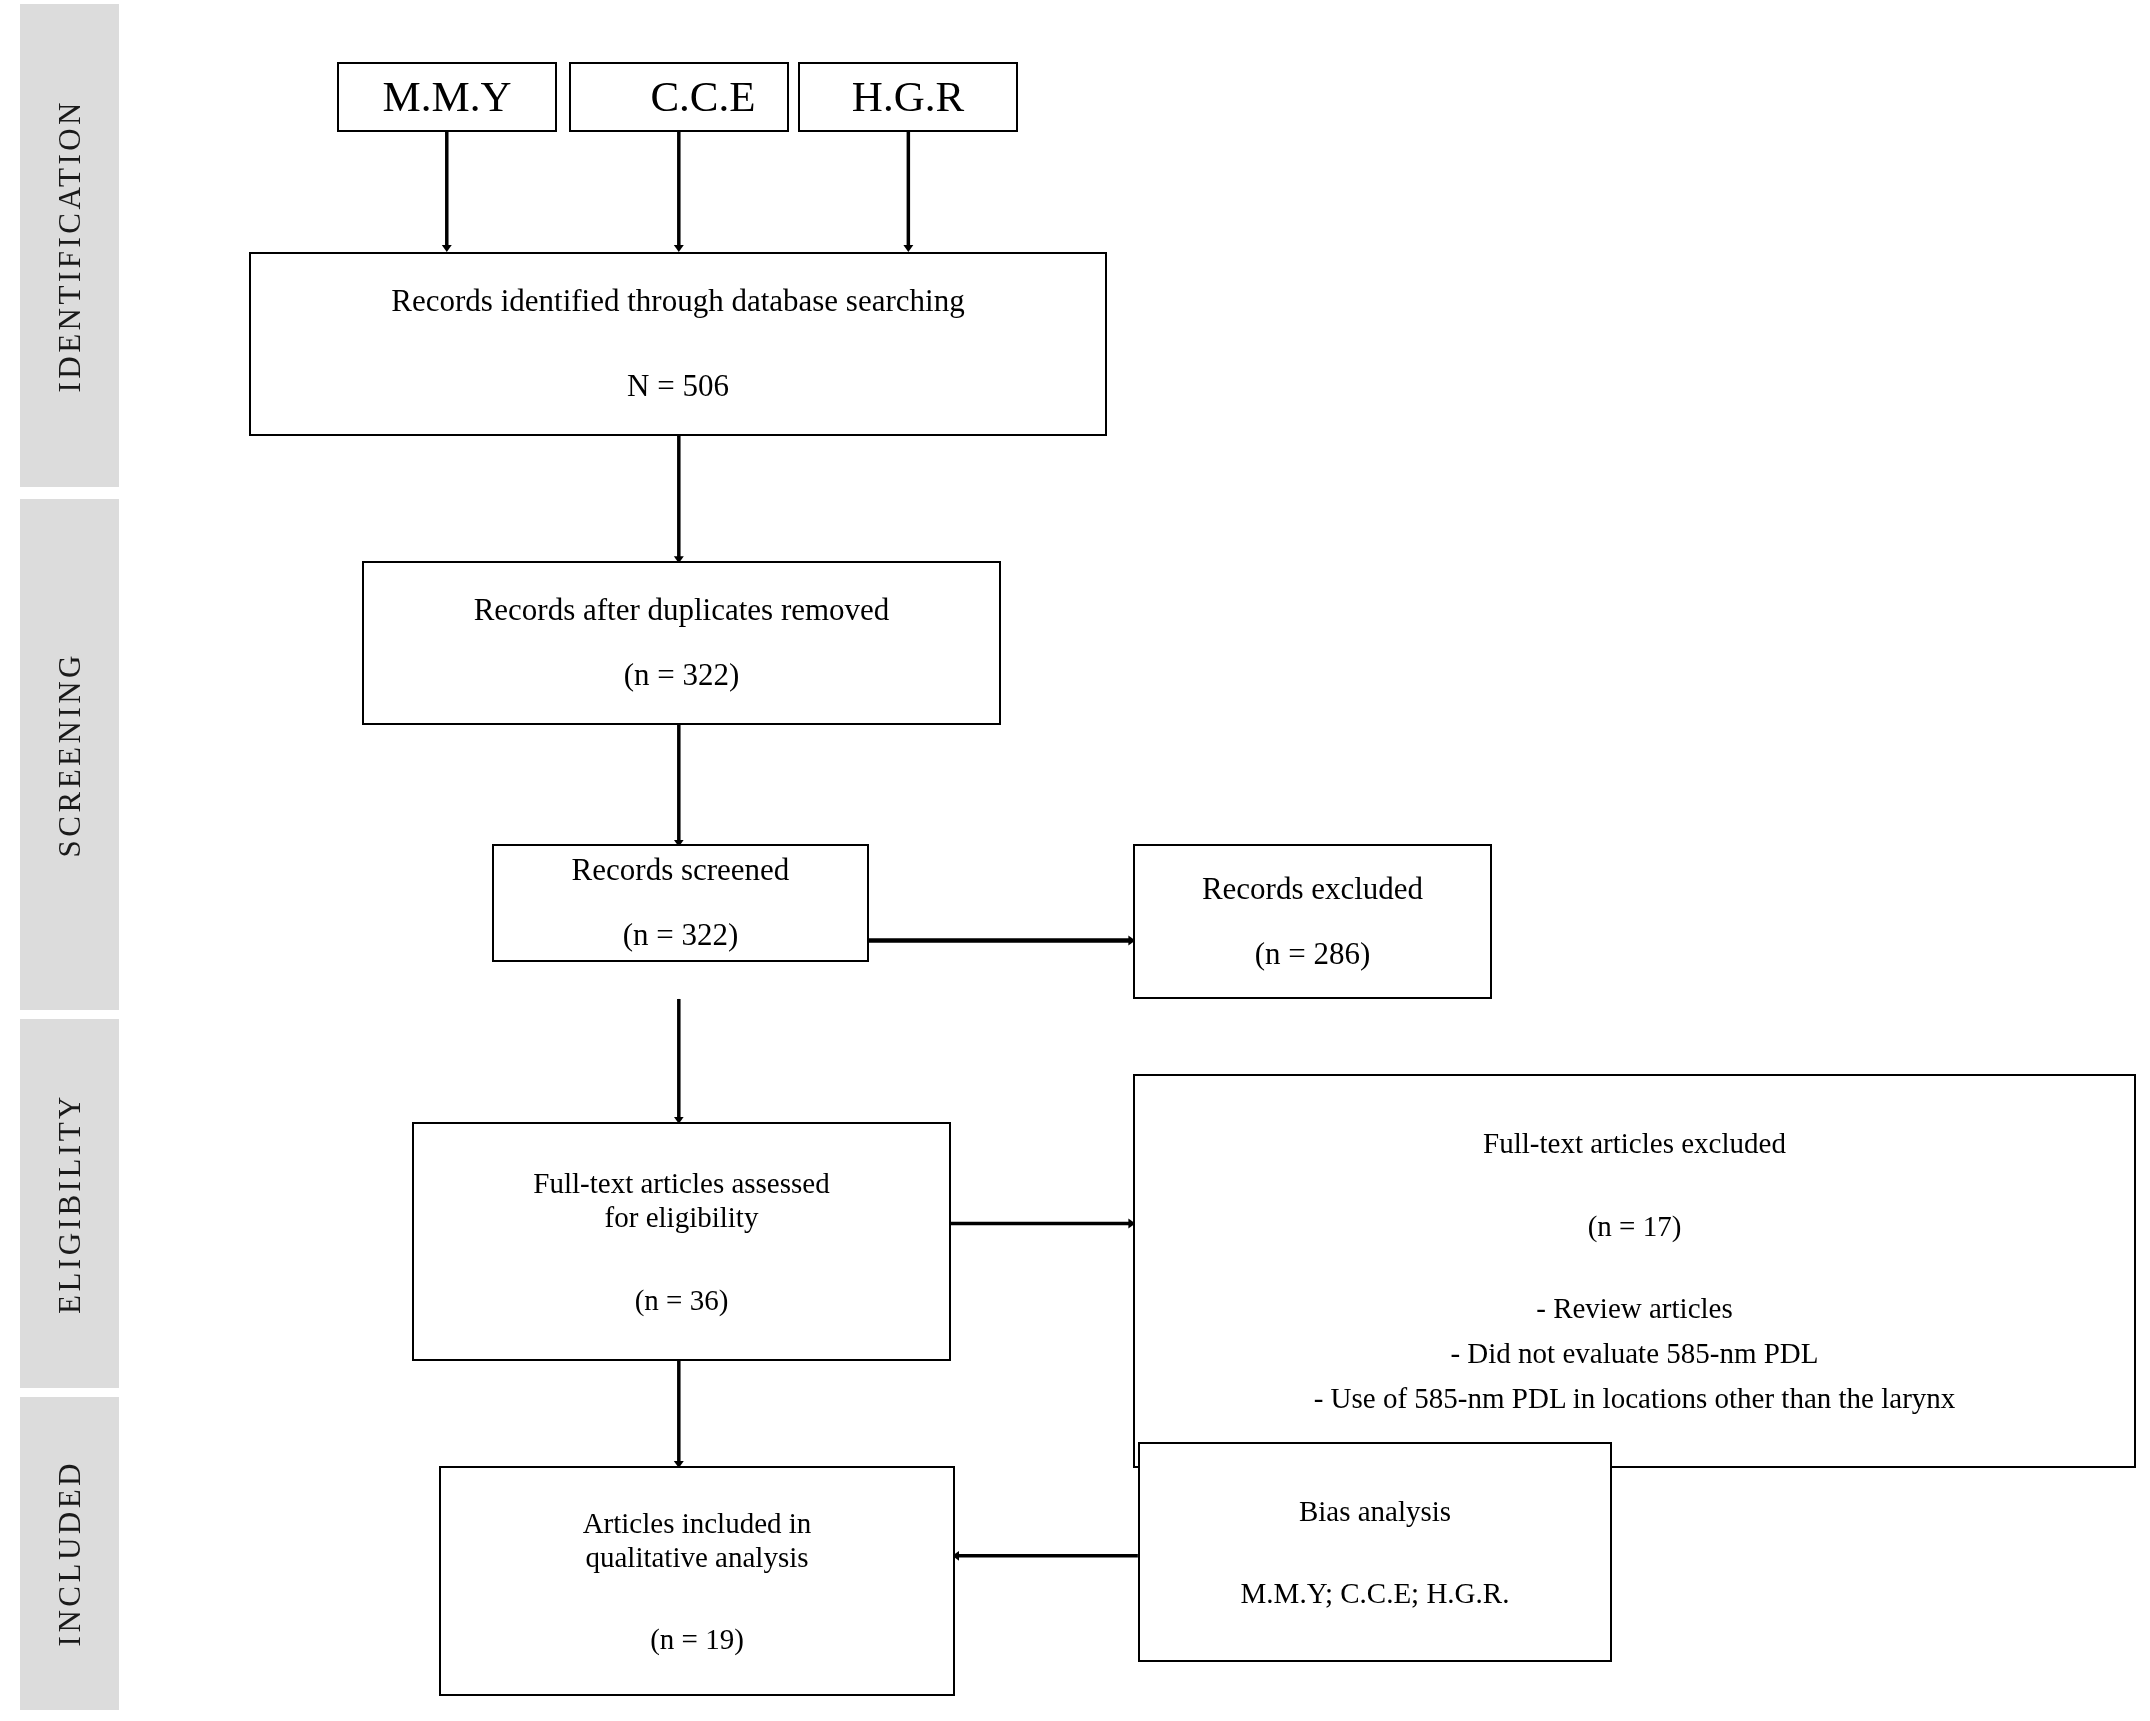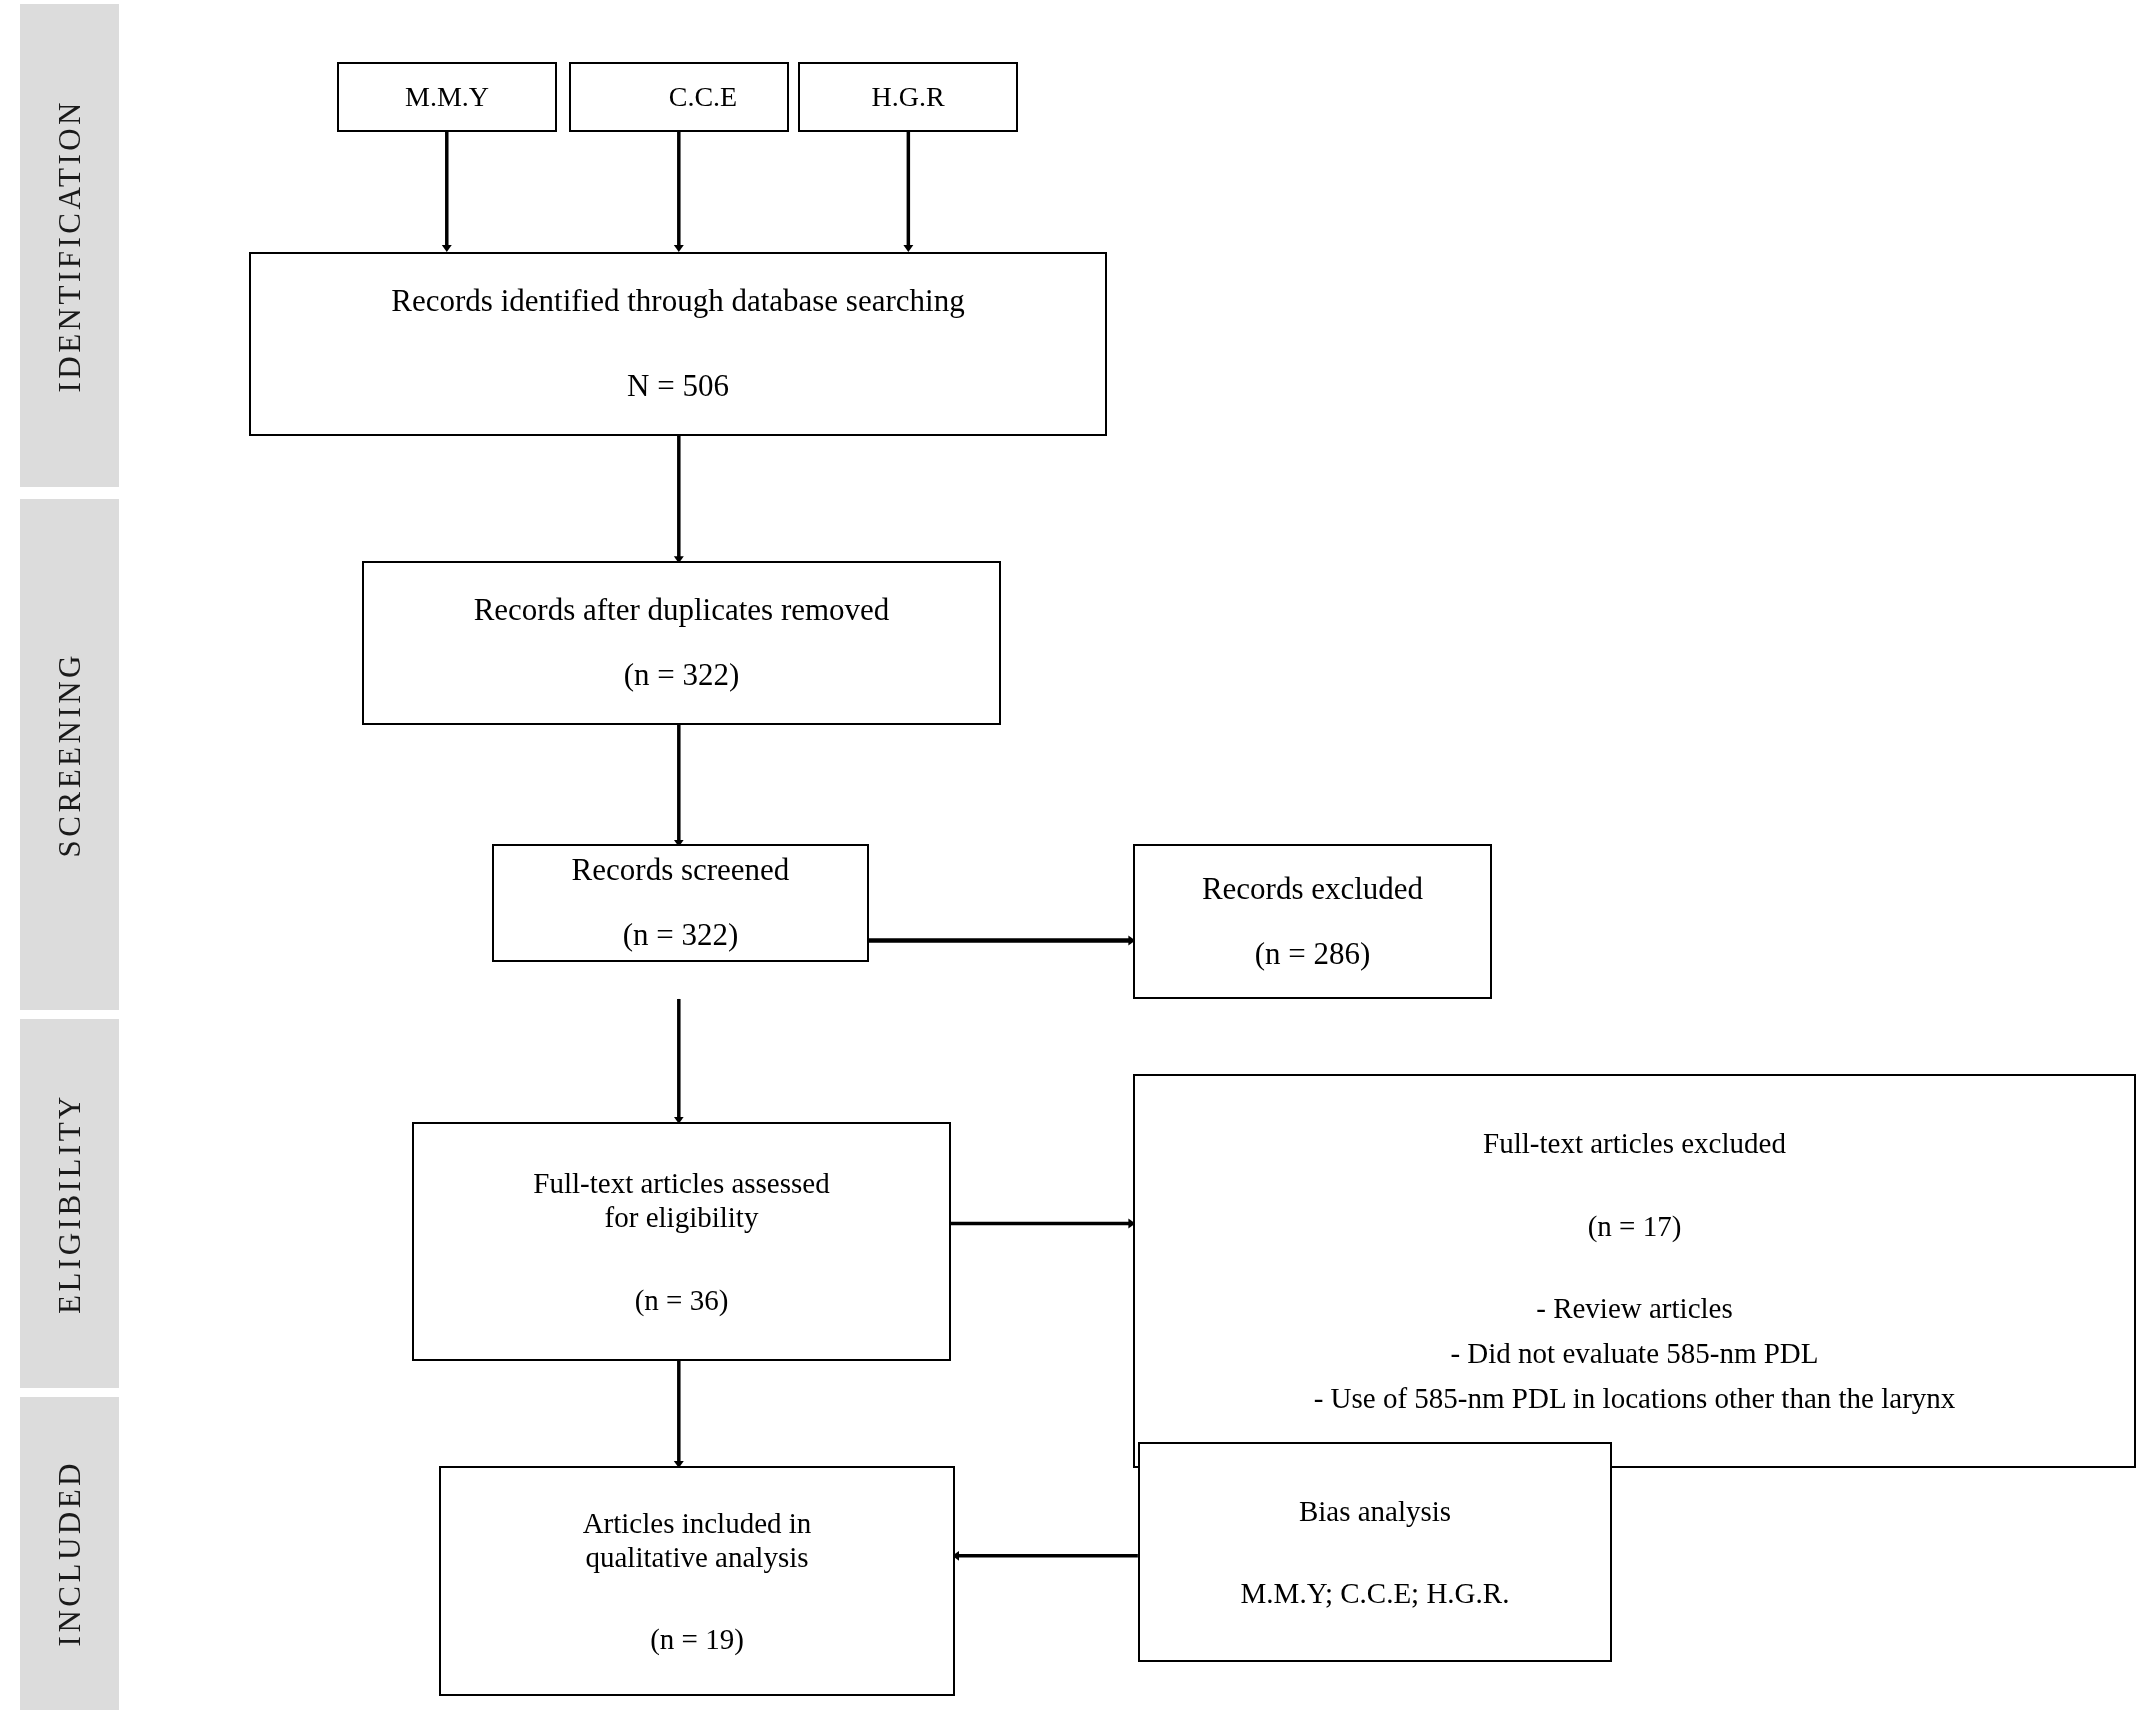--- a/index.html
+++ b/index.html
@@ -50,21 +50,21 @@
   .fbox .line {
     display: block;
     text-align: center;
     white-space: nowrap;
     line-height: 1.18;
   }
   .fbox .gap-sm { height: 11px; }
   .fbox .gap-md { height: 28px; }
   .fbox .gap-lg { height: 48px; }
 
-  .t-author   { font-size: 28px; }
+  .t-author   { font-size: 43px; }
   .t-main     { font-size: 31px; }
   .t-mainwrap { font-size: 29px; }
 
   
   #connectors {
     position: absolute;
     left: 0; top: 0;
     width: 2151px;
     height: 1721px;
     pointer-events: none;

